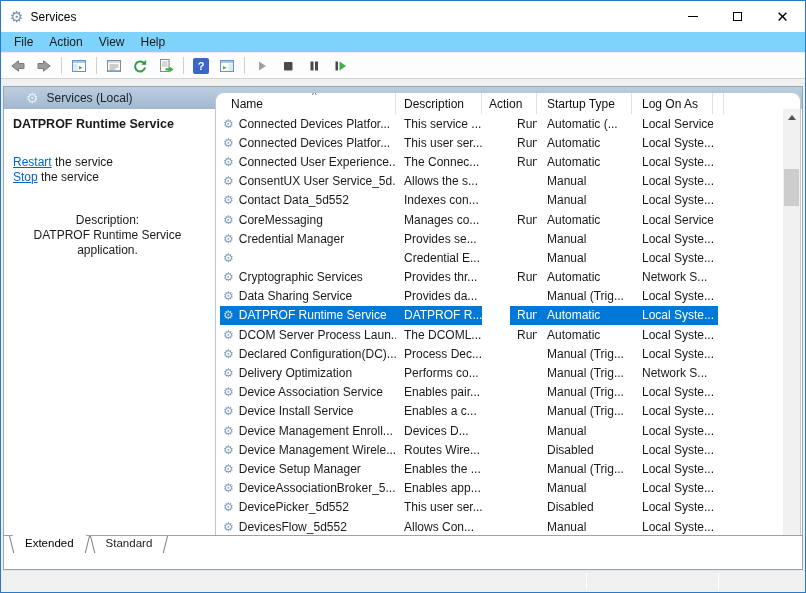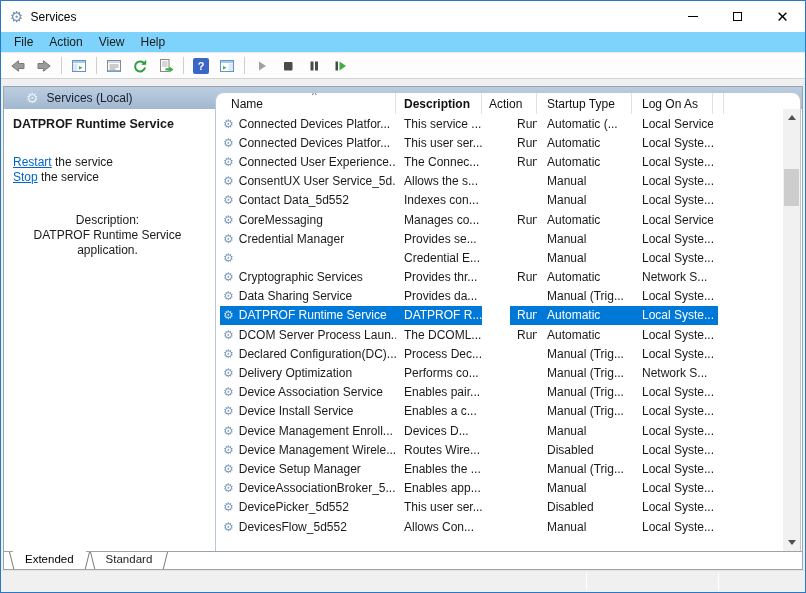--- a/index.html
+++ b/index.html
@@ -51,21 +51,21 @@
   
   .card { position:absolute; left:211px; top:5px; right:1px; bottom:18px; background:#fff;
           border:1px solid #b9c8d6; border-bottom:none; border-radius:9px 9px 0 0; overflow:hidden; }
   .list { position:absolute; left:0; right:17px; top:0; bottom:0; padding-top:0; overflow:hidden; }
 
   .hdr-row, .row { display:grid; grid-template-columns:176px 86px 55px 95px 81px 5px 1fr; align-items:center; }
   .hdr-row { height:21px; padding-left:4px; }
   .hdr-cell { position:relative; height:100%; display:flex; align-items:center; border-right:1px solid #e2e2e2;
               padding-left:10px; color:#111; }
   .hdr-cell.h-name { padding-left:11px; }
-  .hdr-cell.h-desc { padding-left:8px;font-weight:bold; }
+  .hdr-cell.h-desc { padding-left:8px; }
   .hdr-cell.h-status { padding-left:7px; }
   .hdr-fill { border-right:none; }
   .sort-arrow { position:absolute; left:92px; top:-3px; font-size:10px; color:#555; }
 
   .rows { padding-left:4px; }
   .row { height:19.2px; cursor:default; }
   .cell { overflow:hidden; white-space:nowrap; height:100%; display:flex; align-items:center; }
   .c-name { padding-left:3px; }
   .c-name .gear { font-size:12px; color:#7e9cba; margin-right:5px; line-height:1; }
   .c-desc { padding-left:8px; }
@@ -77,21 +77,21 @@
 
   
   .vscroll { position:absolute; top:16px; right:0; bottom:0; width:17px; background:#f1f1f1; }
   .sb-btn { position:absolute; left:0; width:17px; height:17px; display:flex; align-items:center; justify-content:center; }
   .sb-up { top:0; } .sb-down { bottom:0; }
   .tri-up { width:0; height:0; border-left:4px solid transparent; border-right:4px solid transparent; border-bottom:5px solid #505050; }
   .tri-down { width:0; height:0; border-left:4px solid transparent; border-right:4px solid transparent; border-top:5px solid #505050; }
   .sb-thumb { position:absolute; left:1px; width:15px; top:60px; height:37px; background:#cdcdcd; }
 
   
-  .tabstrip { position:absolute; left:0; right:0; bottom:0; height:18px; background:#fff;
+  .tabstrip { position:absolute; left:0; right:0; bottom:0; height:34px; background:#fff;
               border-top:1px solid #9aa4ad; display:flex; padding-left:9px; }
   .tab { position:relative; height:17px; line-height:15px; padding:0 12px; font-size:11.5px; color:#000;
          background:#fff; margin-right:8px; }
   .tab::before { content:""; position:absolute; left:-4px; top:0; bottom:0; width:8px; background:#fff;
                  border-left:1px solid #7a7a7a; transform:skewX(14deg); transform-origin:top left; }
   .tab::after { content:""; position:absolute; right:-4px; top:0; bottom:0; width:8px; background:#fff;
                 border-right:1px solid #7a7a7a; transform:skewX(-14deg); transform-origin:top right; }
   .tab .lbl { position:relative; z-index:2; }
   .tab.active { margin-top:-1px; height:18px; border-top:1px solid #fff; }
   .tab:not(.active) { color:#222; }

